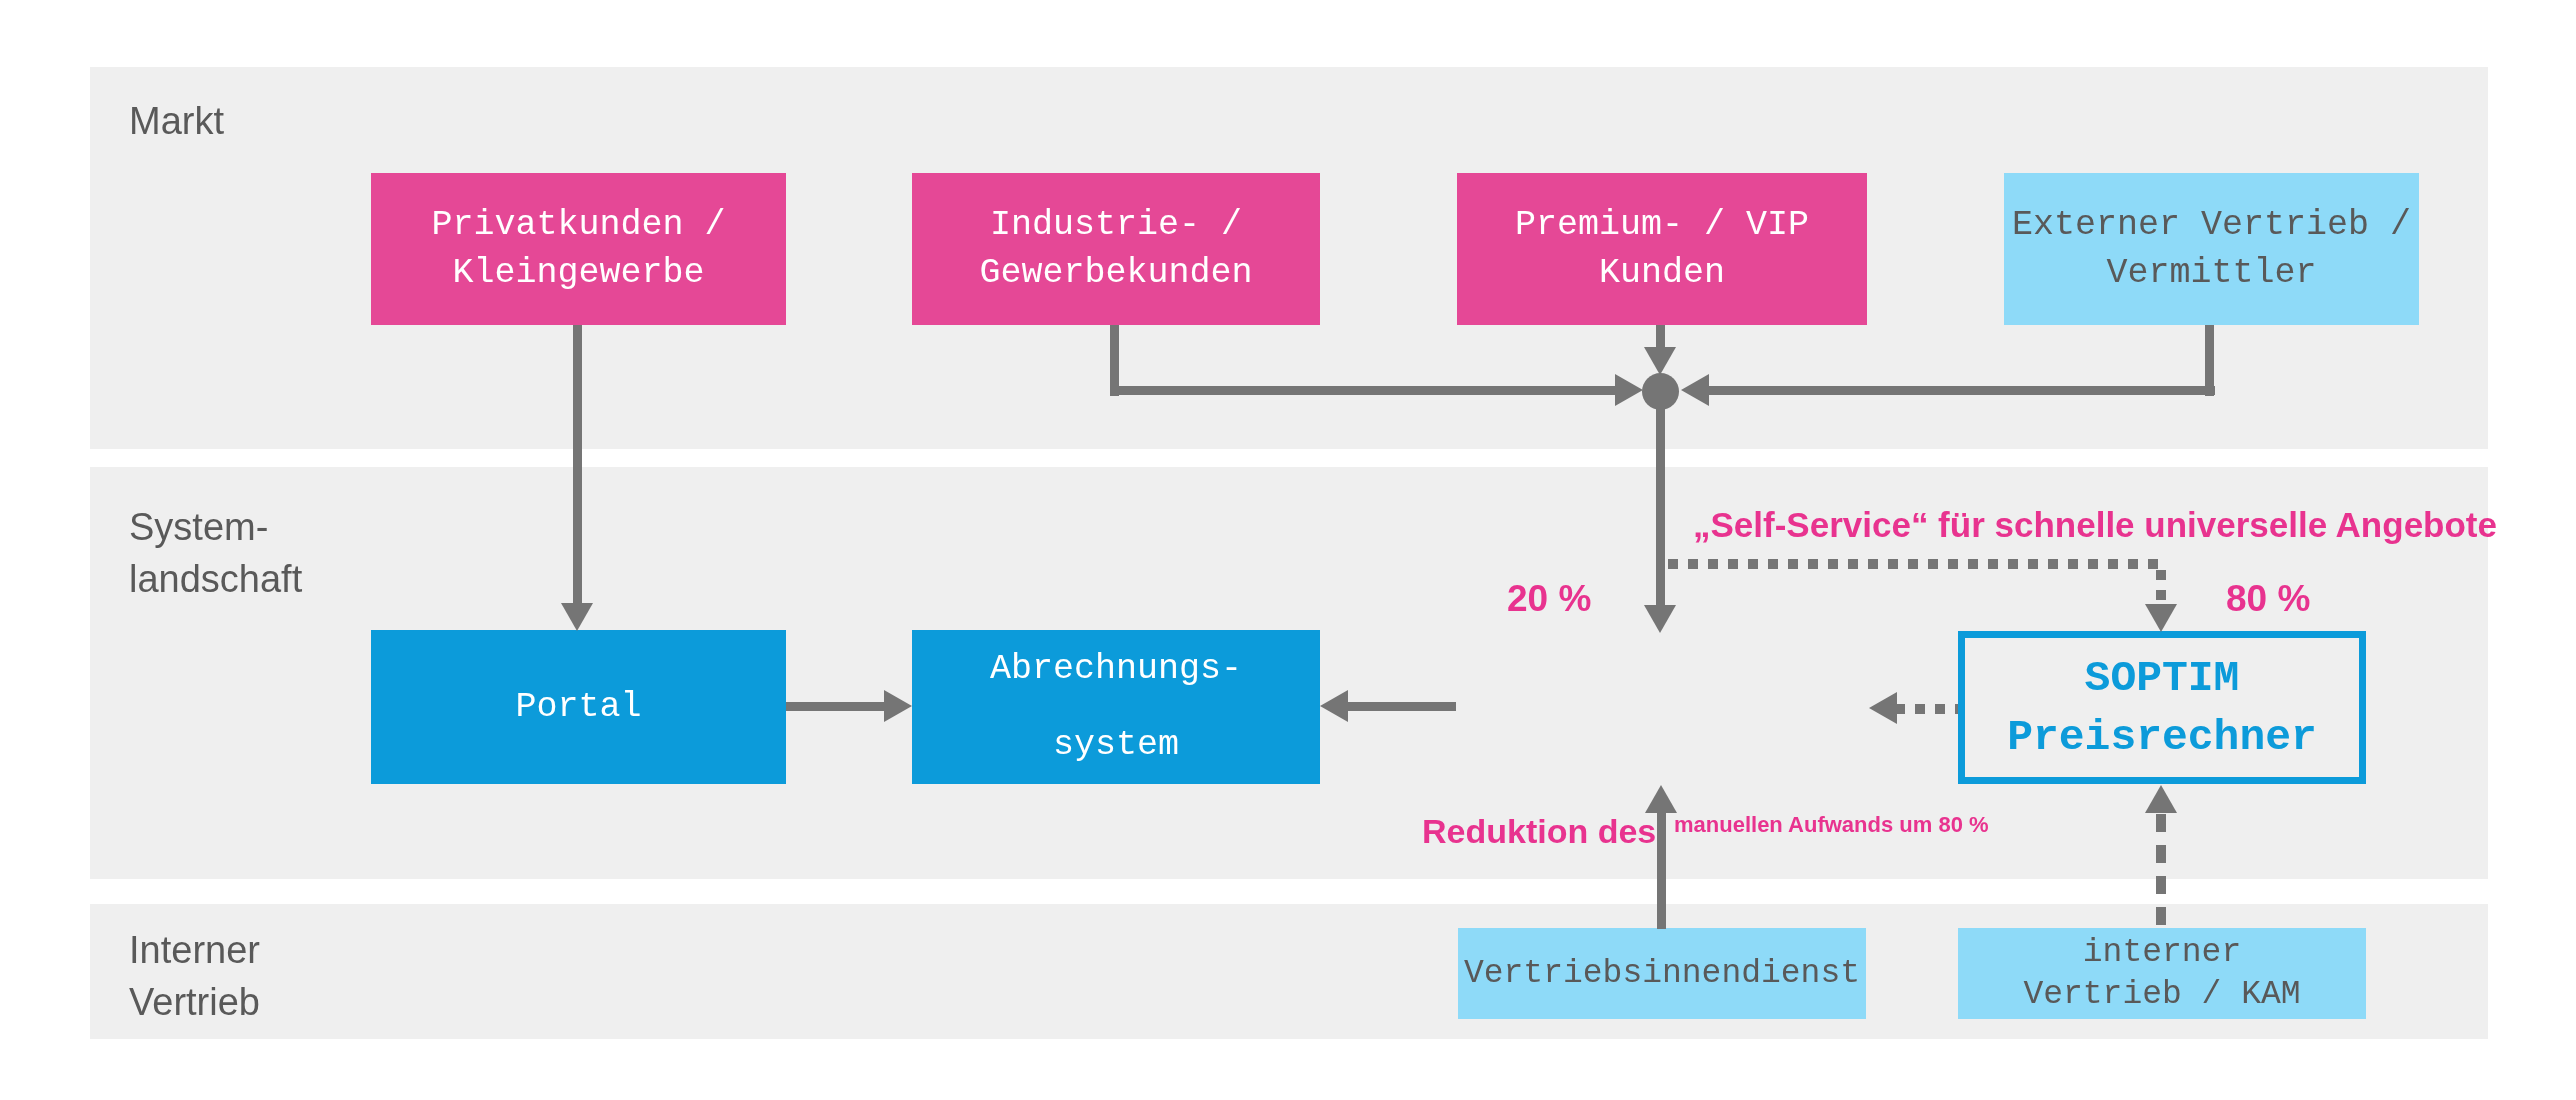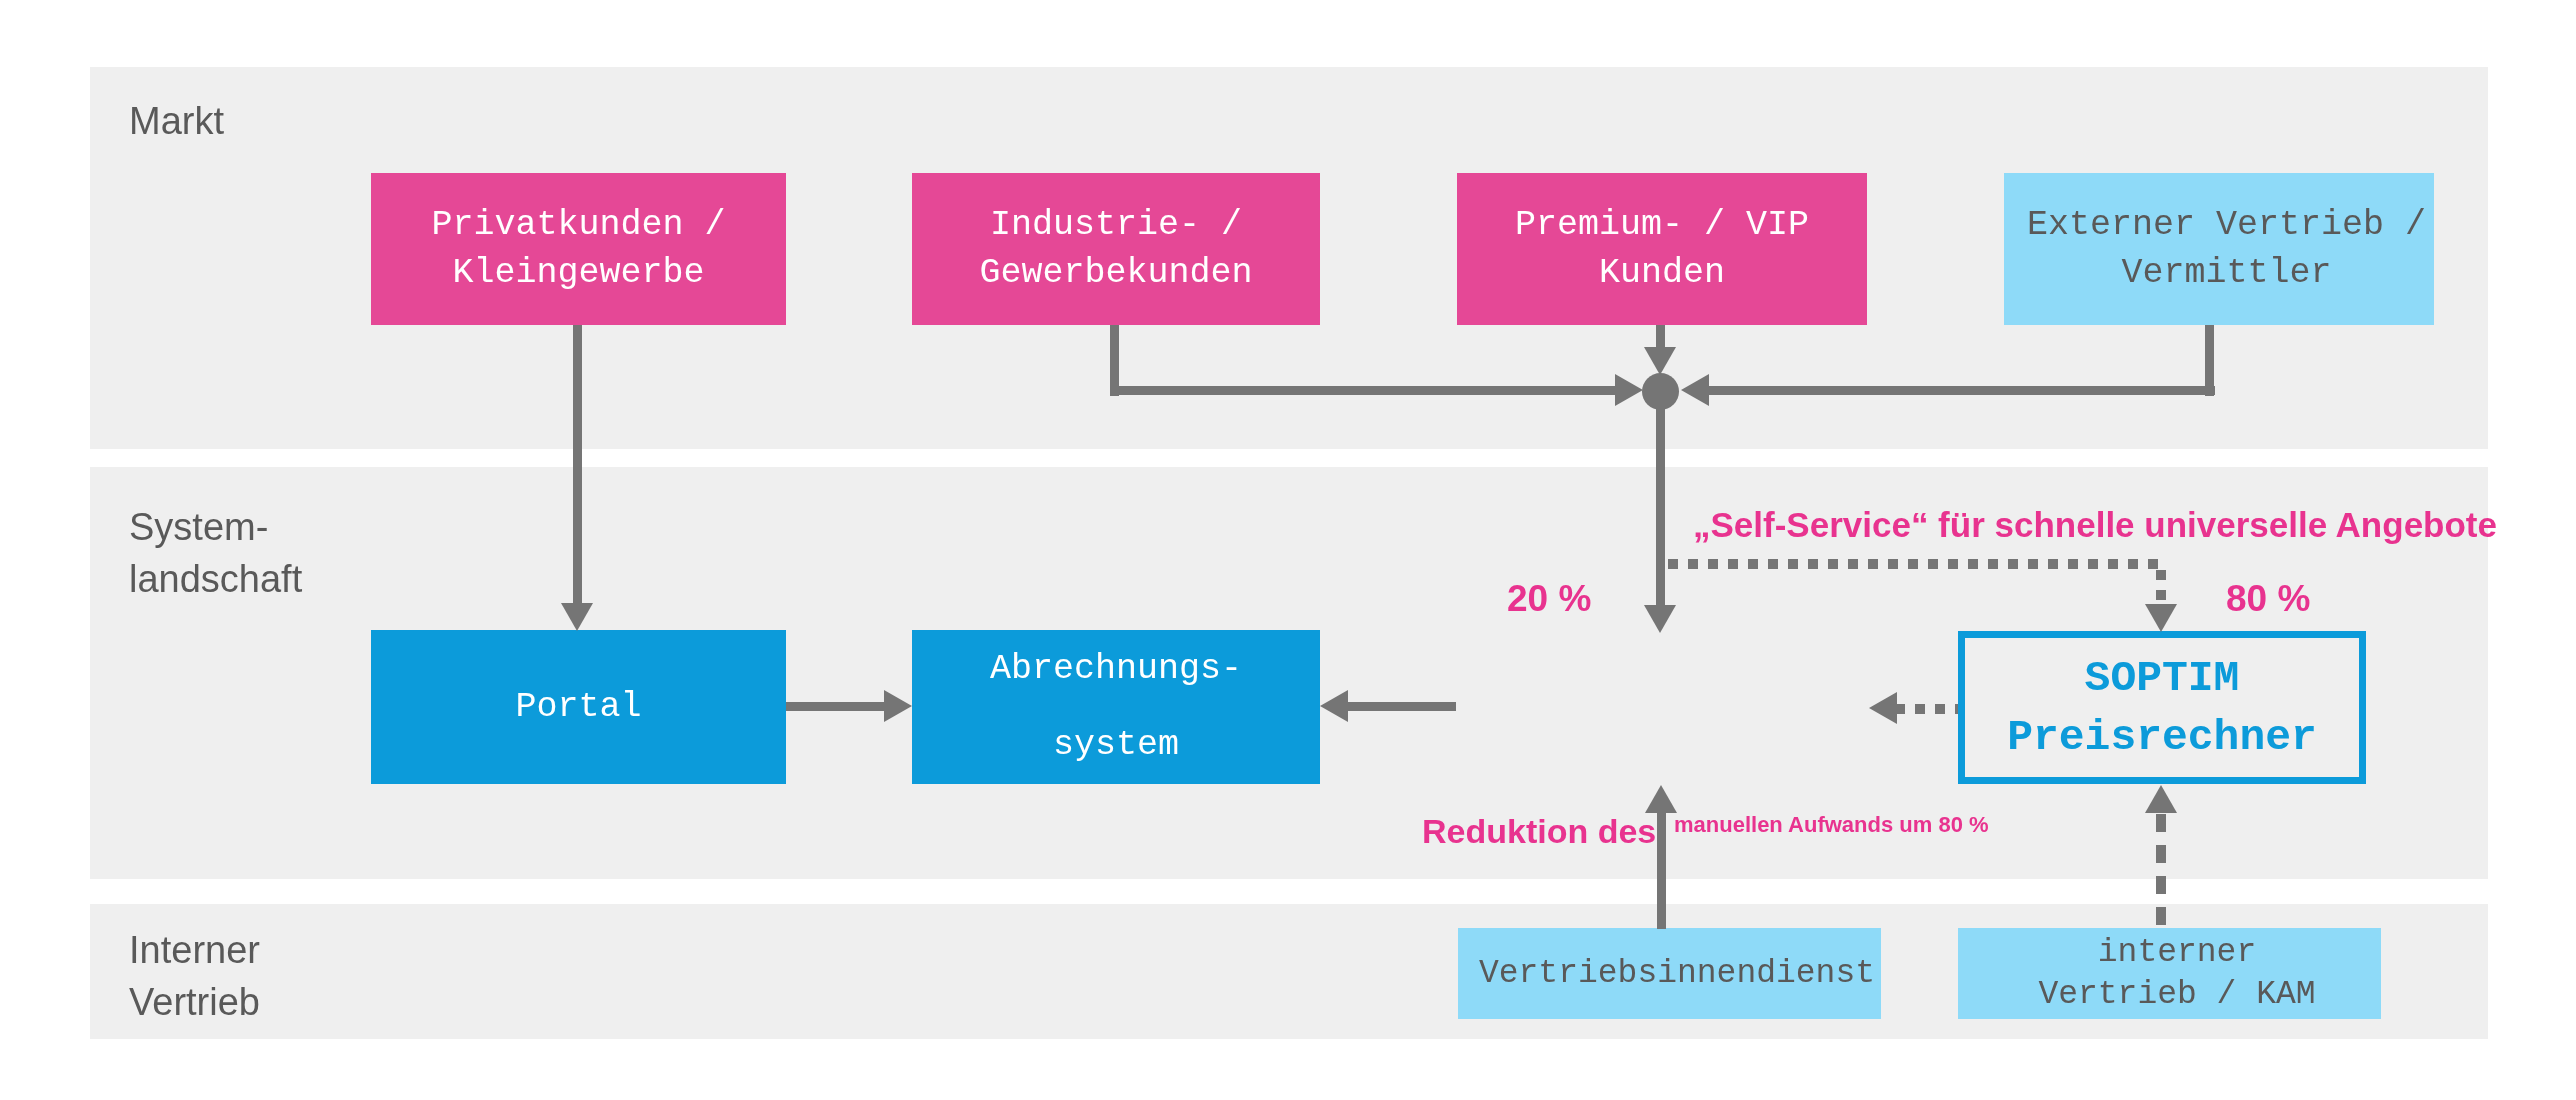--- a/index.html
+++ b/index.html
@@ -18,21 +18,21 @@
     position:absolute;left:39px;color:#595959;
     font-size:38px;line-height:52px;white-space:pre-line;
   }
   .box{
     position:absolute;display:flex;flex-direction:column;
     justify-content:center;align-items:center;text-align:center;
     font-size:35px;line-height:48px;font-family:Liberation Mono, monospace;
   }
   .box.pink{background:#E54896;color:#ffffff;}
   .box.blue{background:#0C9BDA;color:#ffffff;}
-  .box.lightblue{background:#8EDAF8;color:#595959;padding-left:15px;}
+  .box.lightblue{background:#8EDAF8;color:#595959;}
   .box.outline{
     background:transparent;border:7.4px solid #0C9BDA;color:#0C9BDA;
     font-weight:bold;font-size:43px;line-height:59px;box-sizing:border-box;
   }
   #box-privatkunden{left:371px;top:173px;width:415px;height:152px;}
   #box-industrie{left:912px;top:173px;width:408px;height:152px;}
   #box-premium{left:1457px;top:173px;width:410px;height:152px;}
   #box-externer{left:2004px;top:173px;width:415px;height:152px;}
   #box-portal{left:371px;top:630px;width:415px;height:154px;}
   #box-abrechnung{left:912px;top:630px;width:408px;height:154px;gap:28px;}

